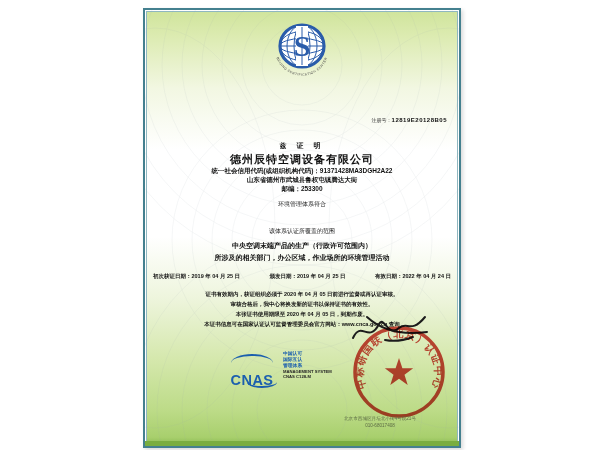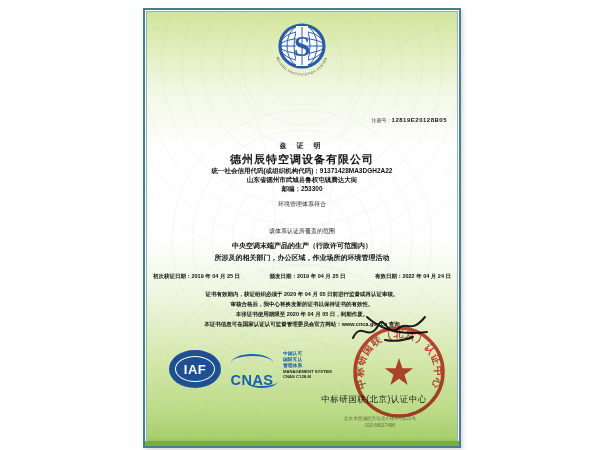--- a/index.html
+++ b/index.html
@@ -124,37 +124,33 @@
     <span>初次获证日期：2019 年 04 月 25 日</span>
     <span>颁发日期：2019 年 04 月 25 日</span>
     <span>有效日期：2022 年 04 月 24 日</span>
   </div>
 
   <div class="abs ctr fp" style="top:281px;">证书有效期内，获证组织必须于 2020 年 04 月 05 日前进行监督或再认证审核。</div>
   <div class="abs ctr fp" style="top:291px;">审核合格后，我中心将换发新的证书以保持证书的有效性。</div>
   <div class="abs ctr fp" style="top:301px;">本张证书使用期限至 2020 年 04 月 05 日，到期作废。</div>
   <div class="abs ctr fp" style="top:311px;">本证书信息可在国家认证认可监督管理委员会官方网站：www.cnca.gov.cn 查询</div>
 
-  <div class="abs iaf" style="left:24px;top:340px;">
-    <span>IAF</span>
-  </div>
   <div class="abs cnas" style="left:80px;top:344px;">
     <i class="arc-t"></i>
     <span>CNAS</span>
     <i class="arc-b"></i>
   </div>
   <div class="abs cnas-txt" style="left:138px;top:341px;">
     <div class="zh">中国认可</div>
     <div class="zh">国际互认</div>
     <div class="zh">管理体系</div>
     <div class="en">MANAGEMENT SYSTEM</div>
     <div class="en">CNAS C128-M</div>
   </div>
 
-  <div class="abs issuer-name" style="left:148px;right:4px;top:384px;text-align:center;">中标研国联(北京)认证中心</div>
 
   <div class="abs" style="left:200px;top:300px;">
     <svg width="86" height="38" viewBox="0 0 86 38">
       <g fill="none" stroke="#1c1c1c" stroke-width="2" stroke-linecap="round">
         <path d="M8 28 C 16 10, 24 34, 34 14 C 39 5, 43 28, 54 18 C 62 11, 66 24, 80 7"></path>
         <path d="M22 7 C 34 18, 52 26, 82 22"></path>
         <path d="M40 30 C 50 32, 60 30, 68 27"></path>
       </g>
     </svg>
   </div>

